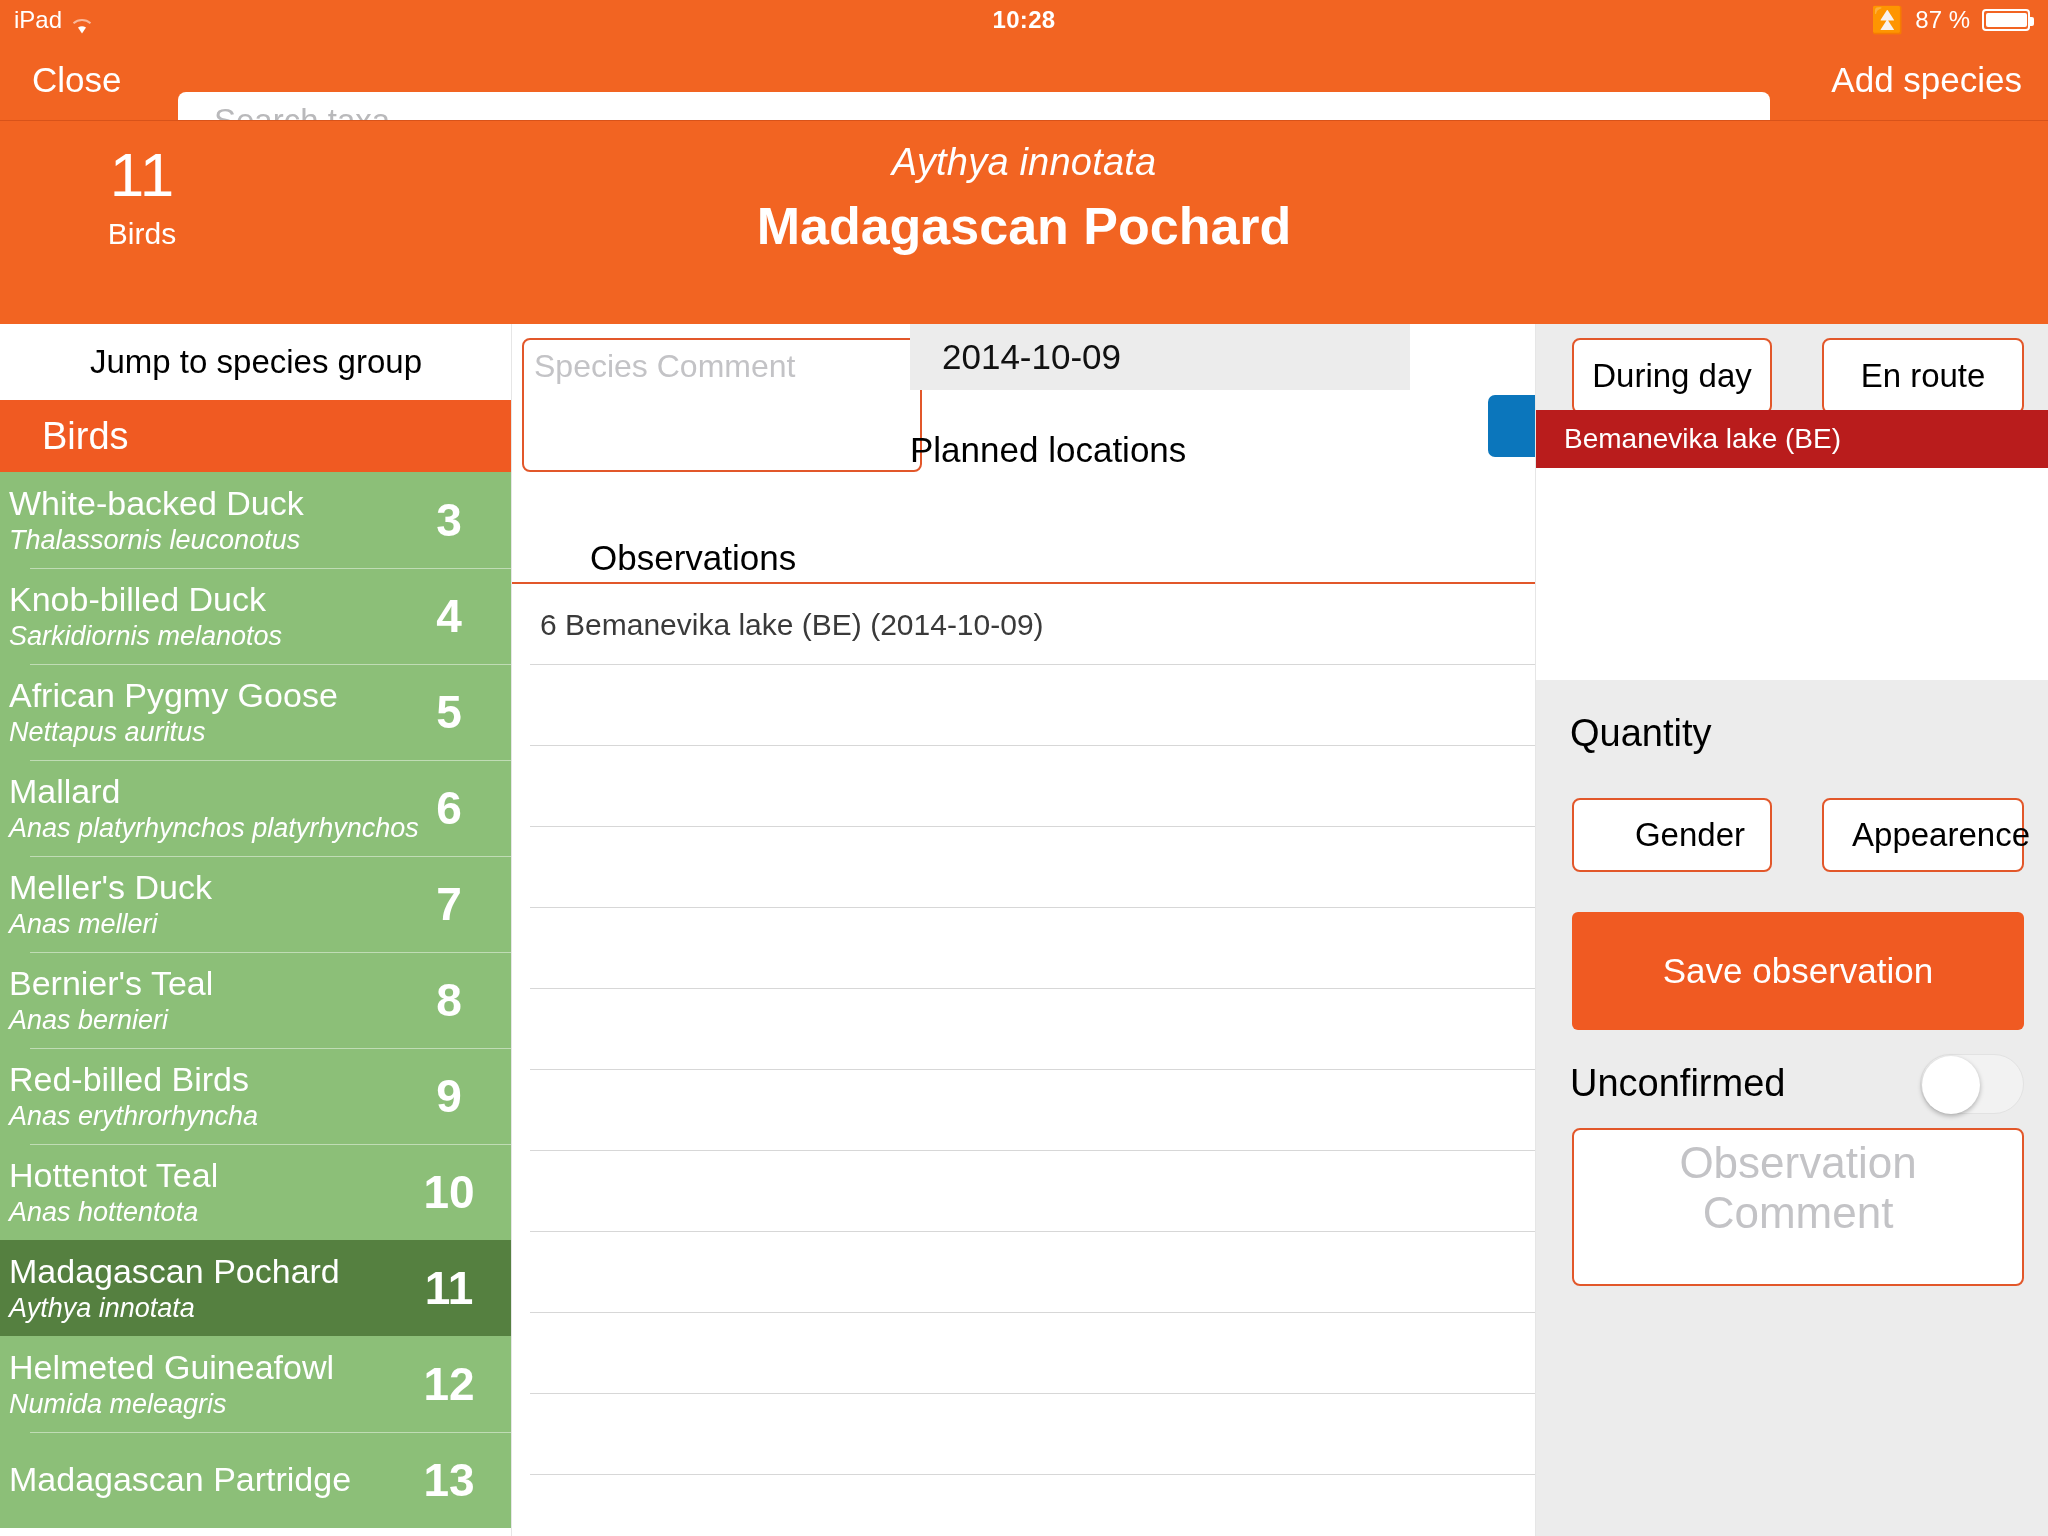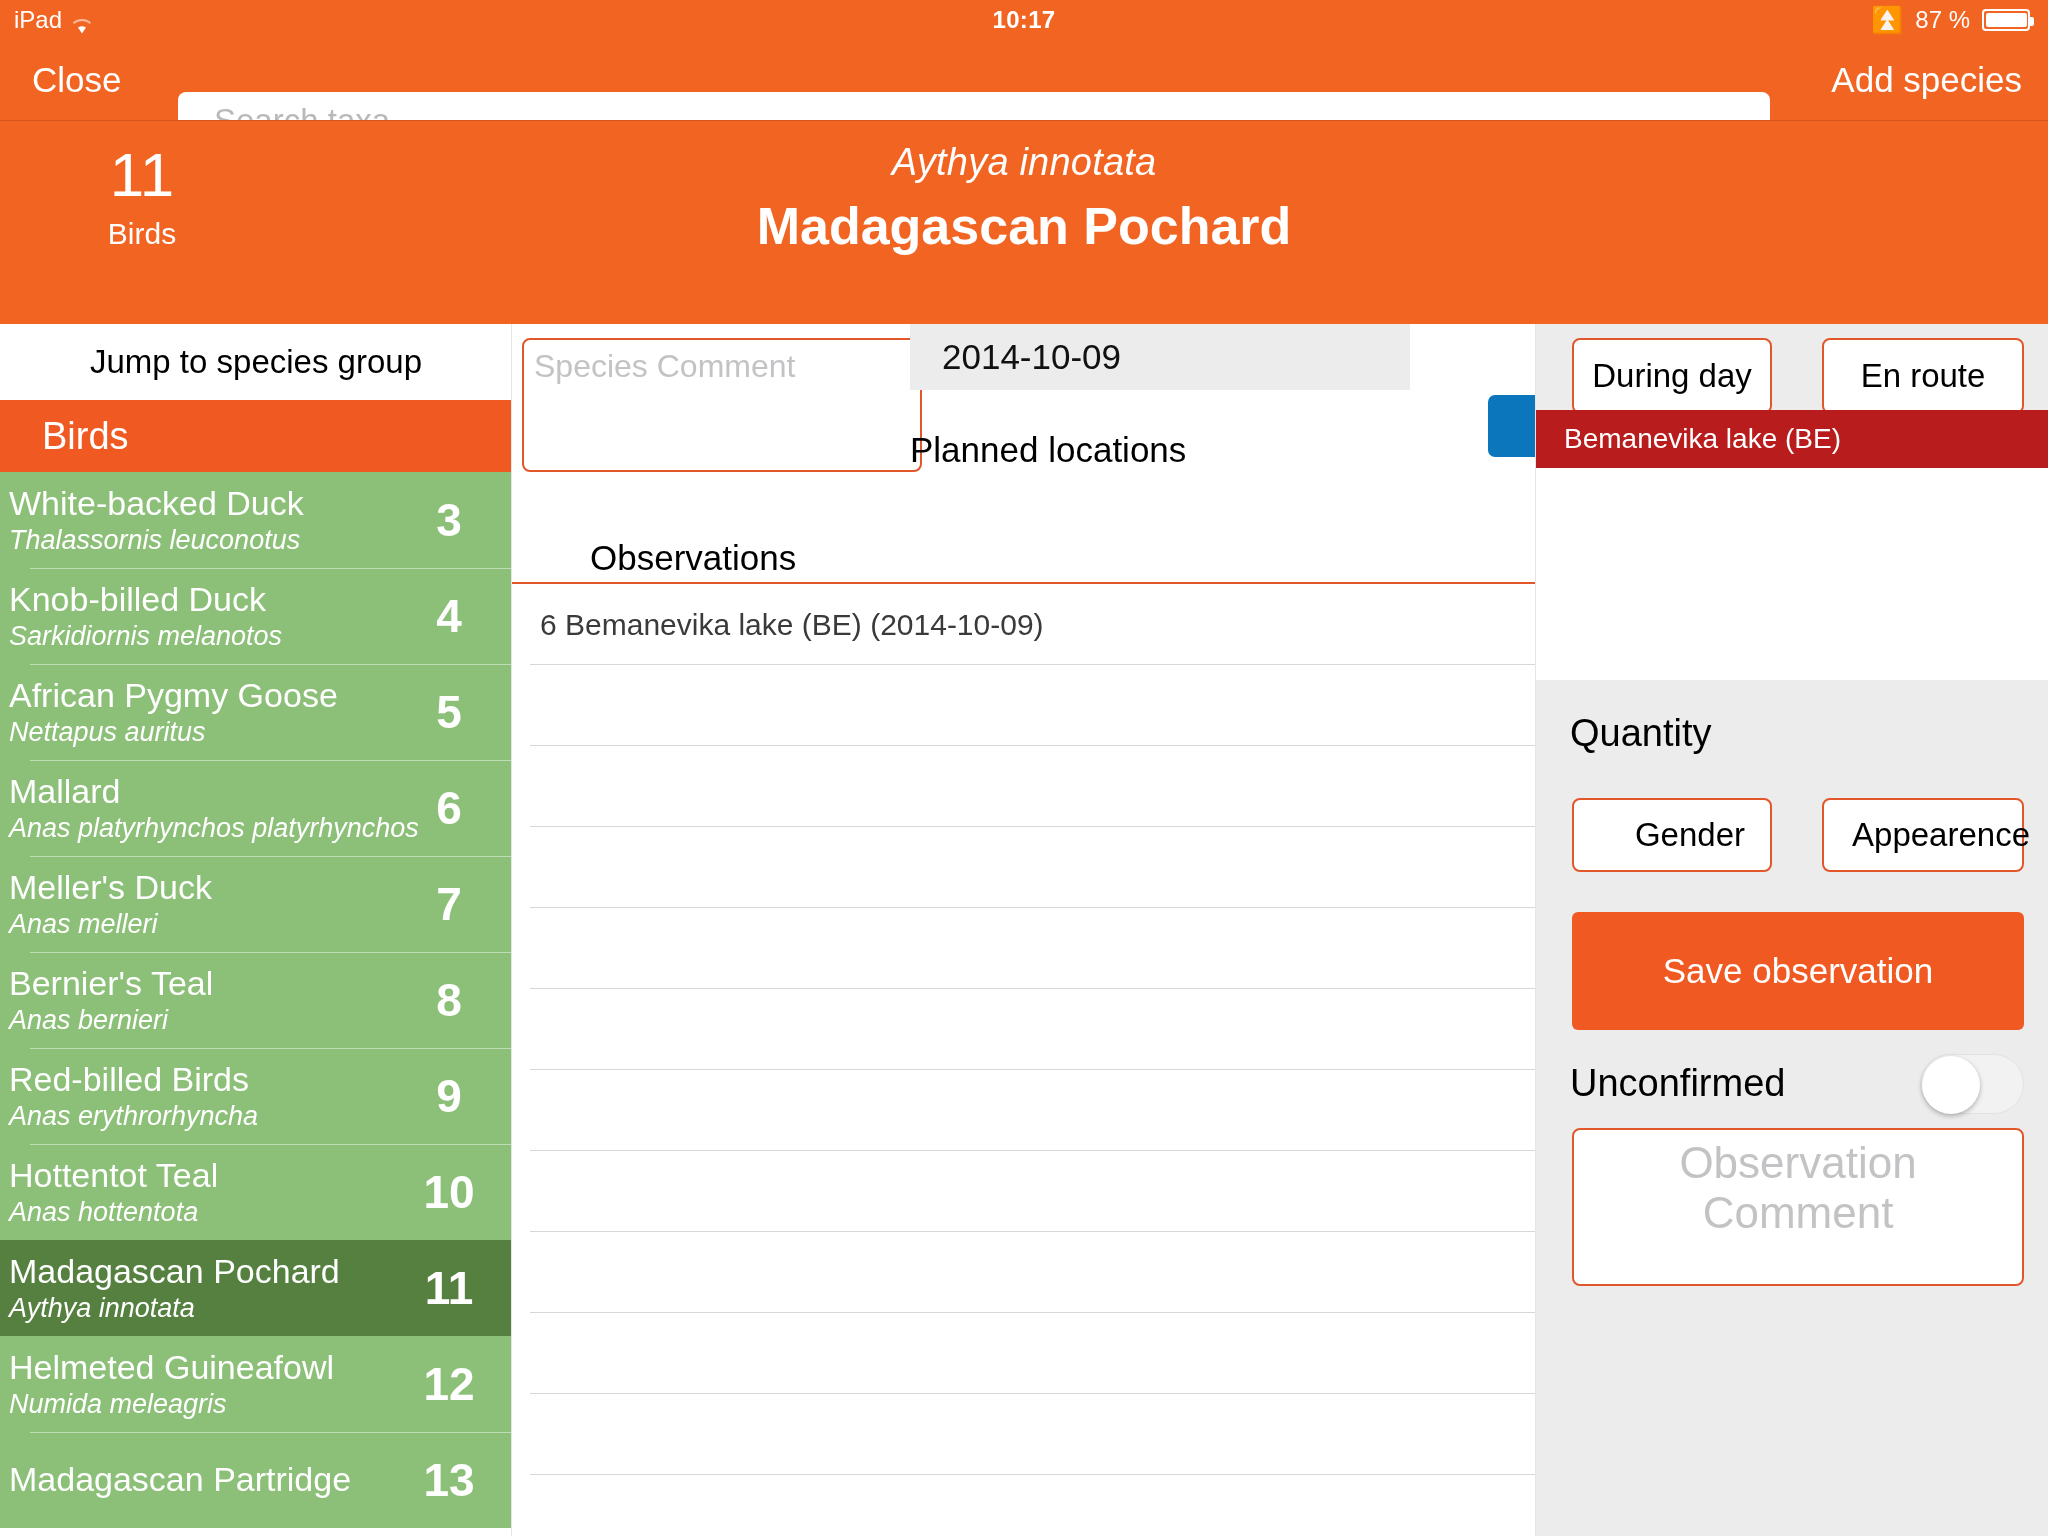--- a/index.html
+++ b/index.html
@@ -221,21 +221,21 @@
   <div class="statusbar">
     <div class="sb-left">
       <span>iPad</span>
       <span class="wifi-ico">
         <svg width="22" height="18" viewBox="0 0 22 18">
             <path d="M11 16.5 L15 10.5 A7.2 7.2 0 0 0 7 10.5 Z" fill="#fff"></path>
             <path d="M2.5 6.2 A13 13 0 0 1 19.5 6.2" stroke="#fff" stroke-width="2" fill="none" opacity=".55"></path>
           </svg>
       </span>
     </div>
-    <div class="sb-center">10:17</div>
+    <div class="sb-center">10:28</div>
     <div class="sb-right">
       <span class="bt-ico">⏫</span>
       <span>87 %</span>
       <span class="batt">
           <span class="fill"></span>
         </span>
     </div>
   </div>
 
   <div class="navbar">

